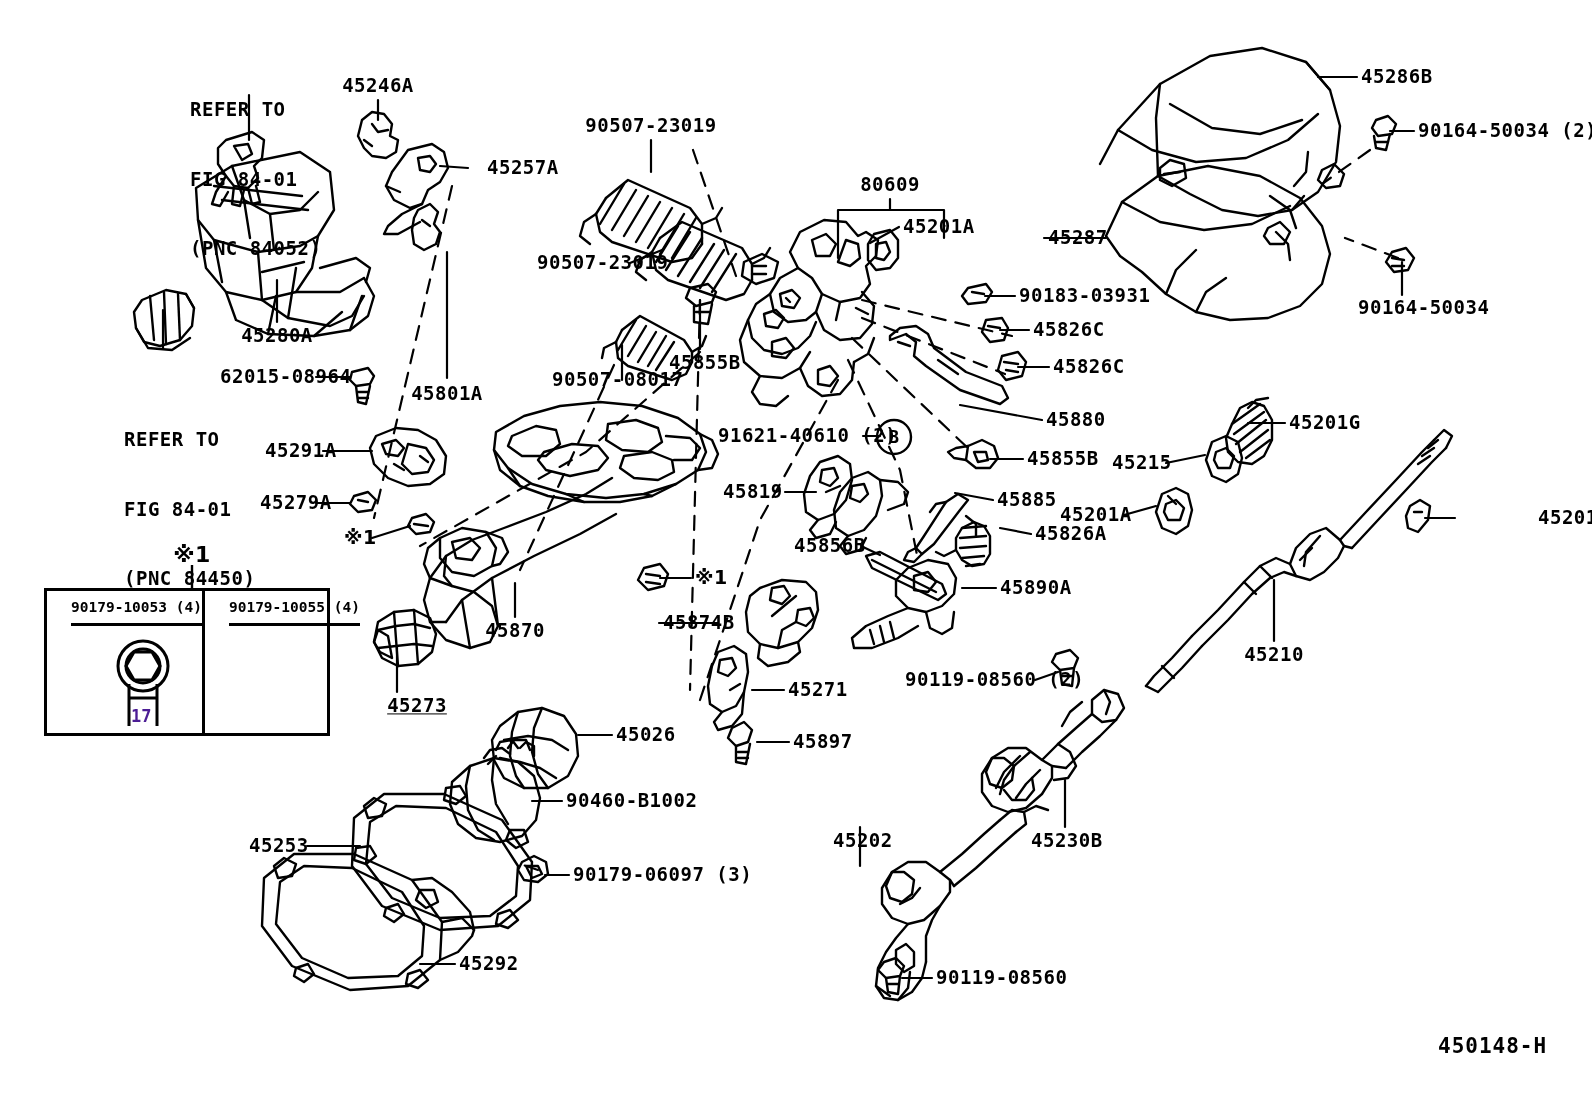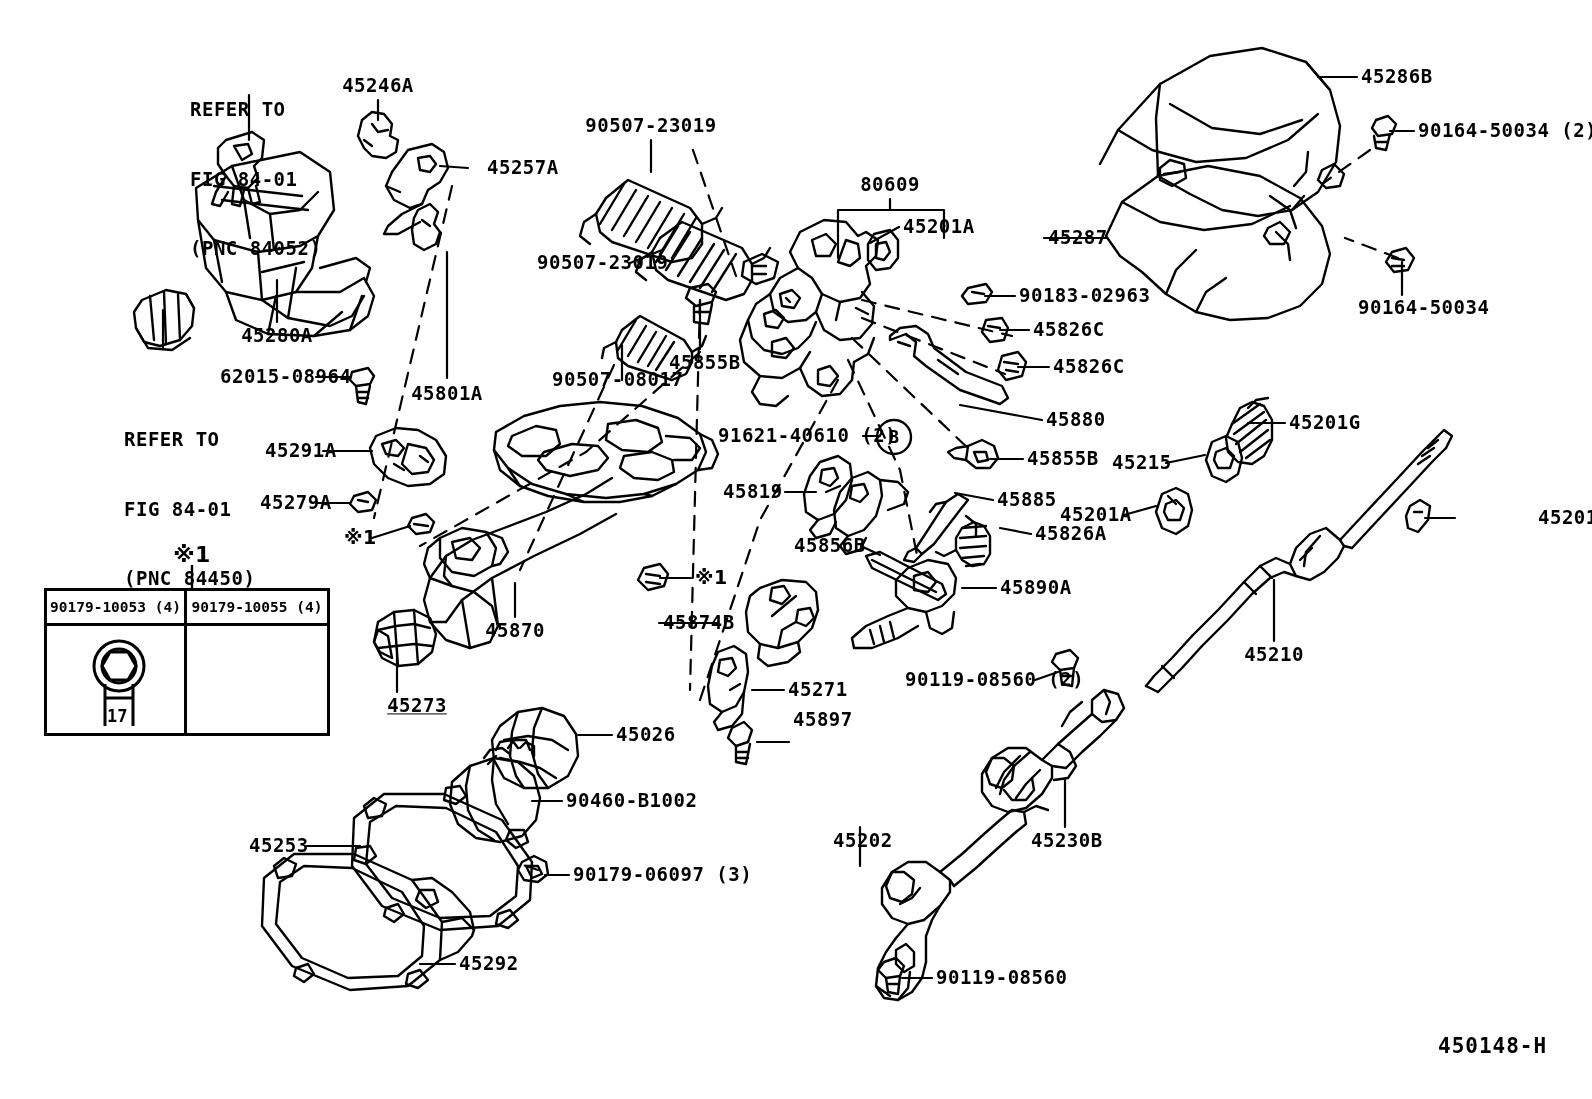--- a/index.html
+++ b/index.html
@@ -53,20 +53,21 @@
     height: 148px;
     border: 3px solid #000;
     box-sizing: border-box;
     background: #fff;
   }
   #legend .lrow { display: flex; height: 100%; }
   #legend .lcell {
     flex: 1 1 50%;
     position: relative;
     box-sizing: border-box;
+    padding-left: 24px;
   }
   #legend .lcell.first { border-right: 3px solid #000; }
   #legend .lhead {
     height: 32px;
     border-bottom: 3px solid #000;
     display: flex;
     align-items: center;
     justify-content: center;
     font-family: "DejaVu Sans Mono", "Liberation Mono", monospace;
     font-weight: bold;
@@ -77,21 +78,21 @@
   #legend .lbody {
     position: relative;
     height: calc(100% - 32px);
   }
   #legend svg { position: absolute; left: 0; top: 0; }
   .legend-size {
     position: absolute;
     font-family: "DejaVu Sans Mono", "Liberation Mono", monospace;
     font-weight: bold;
     font-size: 17px;
-    color: #000000;
+    color: #4c1d95;
   }
   .star1 {
     font-family: "DejaVu Sans", sans-serif;
     font-weight: bold;
   }
 </style>
 </head>
 <body>
 
 <div id="sheet">
@@ -618,21 +619,21 @@
       <div class="lbl" style="left: 220px; top: 377px;">62015-08964</div>
       <div class="lbl" style="left: 265px; top: 451px;">45291A</div>
       <div class="lbl" style="left: 260px; top: 503px;">45279A</div>
       <div class="lbl star1" style="left: 344px; top: 538px;">※1</div>
       <div class="lbl mid" style="left: 651px; top: 126px;">90507-23019</div>
       <div class="lbl" style="left: 537px; top: 263px;">90507-23019</div>
       <div class="lbl" style="left: 552px; top: 380px;">90507-08017</div>
       <div class="lbl" style="left: 669px; top: 363px;">45855B</div>
       <div class="lbl mid" style="left: 890px; top: 185px;">80609</div>
       <div class="lbl" style="left: 903px; top: 227px;">45201A</div>
-      <div class="lbl" style="left: 1019px; top: 296px;">90183-02963</div>
+      <div class="lbl" style="left: 1019px; top: 296px;">90183-03931</div>
       <div class="lbl" style="left: 1033px; top: 330px;">45826C</div>
       <div class="lbl" style="left: 1053px; top: 367px;">45826C</div>
       <div class="lbl" style="left: 1046px; top: 420px;">45880</div>
       <div class="lbl" style="left: 1048px; top: 238px;">45287</div>
       <div class="lbl" style="left: 1361px; top: 77px;">45286B</div>
       <div class="lbl" style="left: 1418px; top: 131px;">90164-50034 (2)</div>
       <div class="lbl" style="left: 1358px; top: 308px;">90164-50034</div>
       <div class="lbl" style="left: 718px; top: 436px;">91621-40610 (2)</div>
       <div class="lbl mid" style="left: 894px; top: 437px; font-size: 18px;">B</div>
       <div class="lbl" style="left: 723px; top: 492px;">45819</div>
@@ -644,21 +645,21 @@
       <div class="lbl" style="left: 1000px; top: 588px;">45890A</div>
       <div class="lbl" style="left: 1112px; top: 463px;">45215</div>
       <div class="lbl" style="left: 1289px; top: 423px;">45201G</div>
       <div class="lbl" style="left: 1538px; top: 518px;">45201B</div>
       <div class="lbl mid" style="left: 1274px; top: 655px;">45210</div>
       <div class="lbl star1" style="left: 695px; top: 578px;">※1</div>
       <div class="lbl mid" style="left: 515px; top: 631px;">45870</div>
       <div class="lbl mid" style="left: 417px; top: 706px; text-decoration: underline;">45273</div>
       <div class="lbl" style="left: 663px; top: 623px;">45874B</div>
       <div class="lbl" style="left: 788px; top: 690px;">45271</div>
-      <div class="lbl" style="left: 793px; top: 720px; text-align: right;">45897</div>
+      <div class="lbl" style="left: 793px; top: 742px; text-align: right;">45897</div>
       <div class="lbl" style="left: 616px; top: 735px;">45026</div>
       <div class="lbl" style="left: 566px; top: 801px;">90460-B1002</div>
       <div class="lbl" style="left: 249px; top: 846px;">45253</div>
       <div class="lbl" style="left: 573px; top: 875px;">90179-06097 (3)</div>
       <div class="lbl" style="left: 459px; top: 964px;">45292</div>
       <div class="lbl" style="left: 905px; top: 680px;">90119-08560 (2)</div>
       <div class="lbl" style="left: 1031px; top: 841px;">45230B</div>
       <div class="lbl" style="left: 833px; top: 841px;">45202</div>
       <div class="lbl" style="left: 936px; top: 978px;">90119-08560</div>
     </div>

